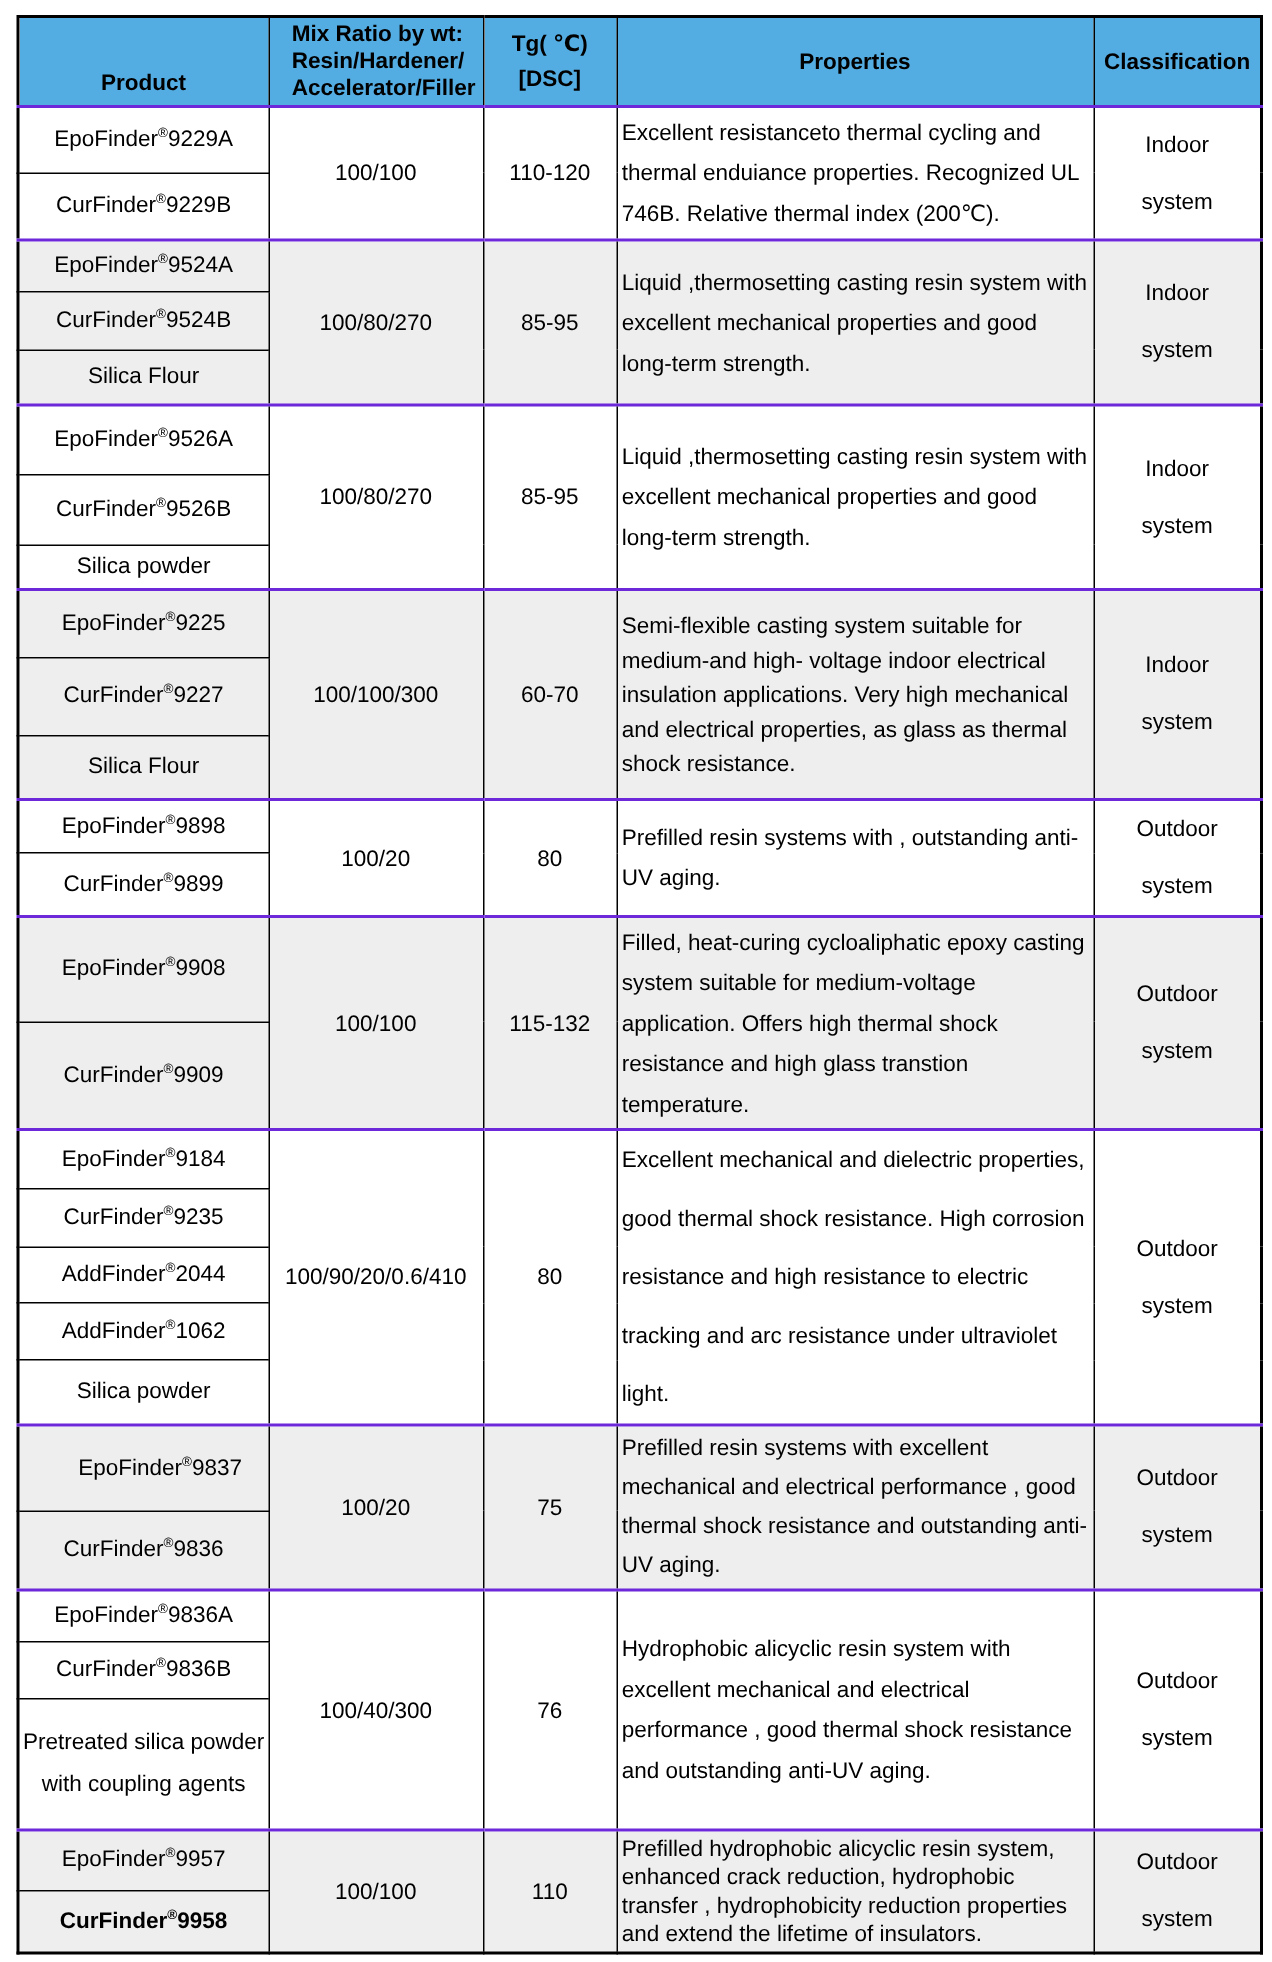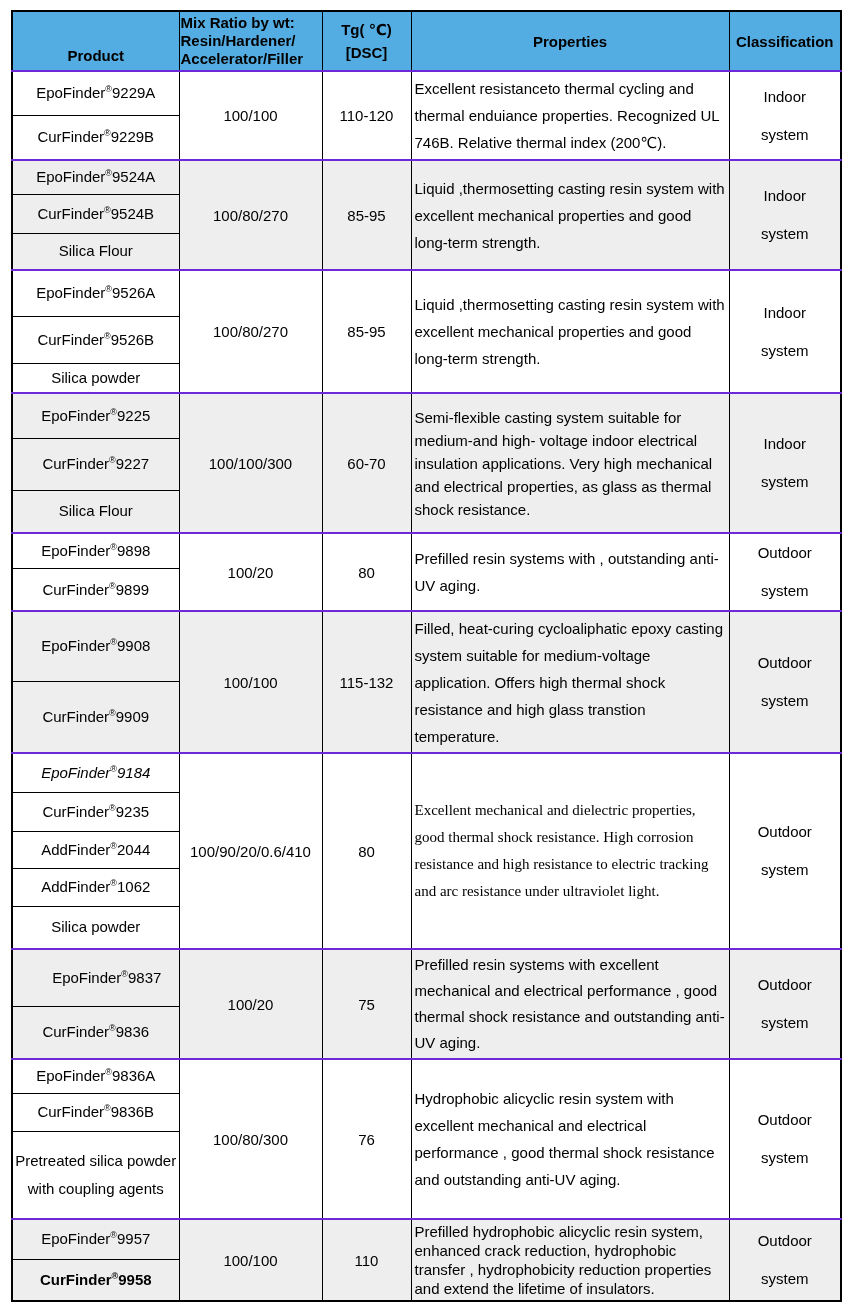--- a/index.html
+++ b/index.html
@@ -27,21 +27,21 @@
   th {
     background: #54ade2;
     font-weight: bold;
     font-size: 15px;
     padding: 2px;
     text-align: center;
     vertical-align: middle;
     color: #000;
   }
   th.h-prod { vertical-align: bottom; padding-bottom: 6px; }
-  th.h-ratio { text-align: left; white-space: pre-line; line-height: 18px; padding-left: 1px; vertical-align: middle; }
+  th.h-ratio { text-align: left; white-space: pre-line; line-height: 18px; padding-left: 15px; vertical-align: middle; }
   th.h-tg { white-space: pre-line; line-height: 23px; }
   td {
     font-size: 15px;
     text-align: center;
     vertical-align: middle;
     padding: 0 2px;
     background: #ffffff;
   }
   tr.shaded td { background: #eeeeee; }
   td.prod { line-height: 26px; }
@@ -151,24 +151,24 @@
         <td class="ratio gtop" rowspan="2">100/100</td>
         <td class="tg gtop" rowspan="2">115-132</td>
         <td class="props gtop" rowspan="2" style="line-height: 27px;">Filled, heat-curing cycloaliphatic epoxy casting system suitable for medium-voltage application. Offers high thermal shock resistance and high glass transtion temperature.</td>
         <td class="cls gtop" rowspan="2">Outdoor
 system</td>
       </tr>
       <tr class="shaded" style="height: 72px;">
         <td class="prod" style="line-height: 26px;">CurFinder<sup>®</sup>9909</td>
       </tr>
       <tr style="height: 39px;">
-        <td class="prod gtop" style="line-height: 26px; font-style: italic;">EpoFinder<sup>®</sup>9184</td>
+        <td class="prod gtop" style="line-height: 26px;">EpoFinder<sup>®</sup>9184</td>
         <td class="ratio gtop" rowspan="5">100/90/20/0.6/410</td>
         <td class="tg gtop" rowspan="5">80</td>
-        <td class="props gtop" rowspan="5" style="line-height: 27px; font-family: Liberation Serif, serif;">Excellent mechanical and dielectric properties, good thermal shock resistance. High corrosion resistance and high resistance to electric tracking and arc resistance under ultraviolet light.</td>
+        <td class="props gtop" rowspan="5" style="line-height: 39px;">Excellent mechanical and dielectric properties, good thermal shock resistance. High corrosion resistance and high resistance to electric tracking and arc resistance under ultraviolet light.</td>
         <td class="cls gtop" rowspan="5">Outdoor
 system</td>
       </tr>
       <tr style="height: 39px;">
         <td class="prod" style="line-height: 26px;">CurFinder<sup>®</sup>9235</td>
       </tr>
       <tr style="height: 37px;">
         <td class="prod" style="line-height: 26px;">AddFinder<sup>®</sup>2044</td>
       </tr>
       <tr style="height: 38px;">
@@ -183,21 +183,21 @@
         <td class="tg gtop" rowspan="2">75</td>
         <td class="props gtop" rowspan="2" style="line-height: 26px;">Prefilled resin systems with excellent mechanical and electrical performance , good thermal shock resistance and outstanding anti-UV aging.</td>
         <td class="cls gtop" rowspan="2">Outdoor
 system</td>
       </tr>
       <tr class="shaded" style="height: 53px;">
         <td class="prod" style="line-height: 26px;">CurFinder<sup>®</sup>9836</td>
       </tr>
       <tr style="height: 34px;">
         <td class="prod gtop" style="line-height: 28px;">EpoFinder<sup>®</sup>9836A</td>
-        <td class="ratio gtop" rowspan="3">100/80/300</td>
+        <td class="ratio gtop" rowspan="3">100/40/300</td>
         <td class="tg gtop" rowspan="3">76</td>
         <td class="props gtop" rowspan="3" style="line-height: 27px;">Hydrophobic alicyclic resin system with excellent mechanical and electrical performance , good thermal shock resistance and outstanding anti-UV aging.</td>
         <td class="cls gtop" rowspan="3">Outdoor
 system</td>
       </tr>
       <tr style="height: 38px;">
         <td class="prod" style="line-height: 28px;">CurFinder<sup>®</sup>9836B</td>
       </tr>
       <tr style="height: 88px;">
         <td class="prod" style="line-height: 28px;">Pretreated silica powder with coupling agents</td>

